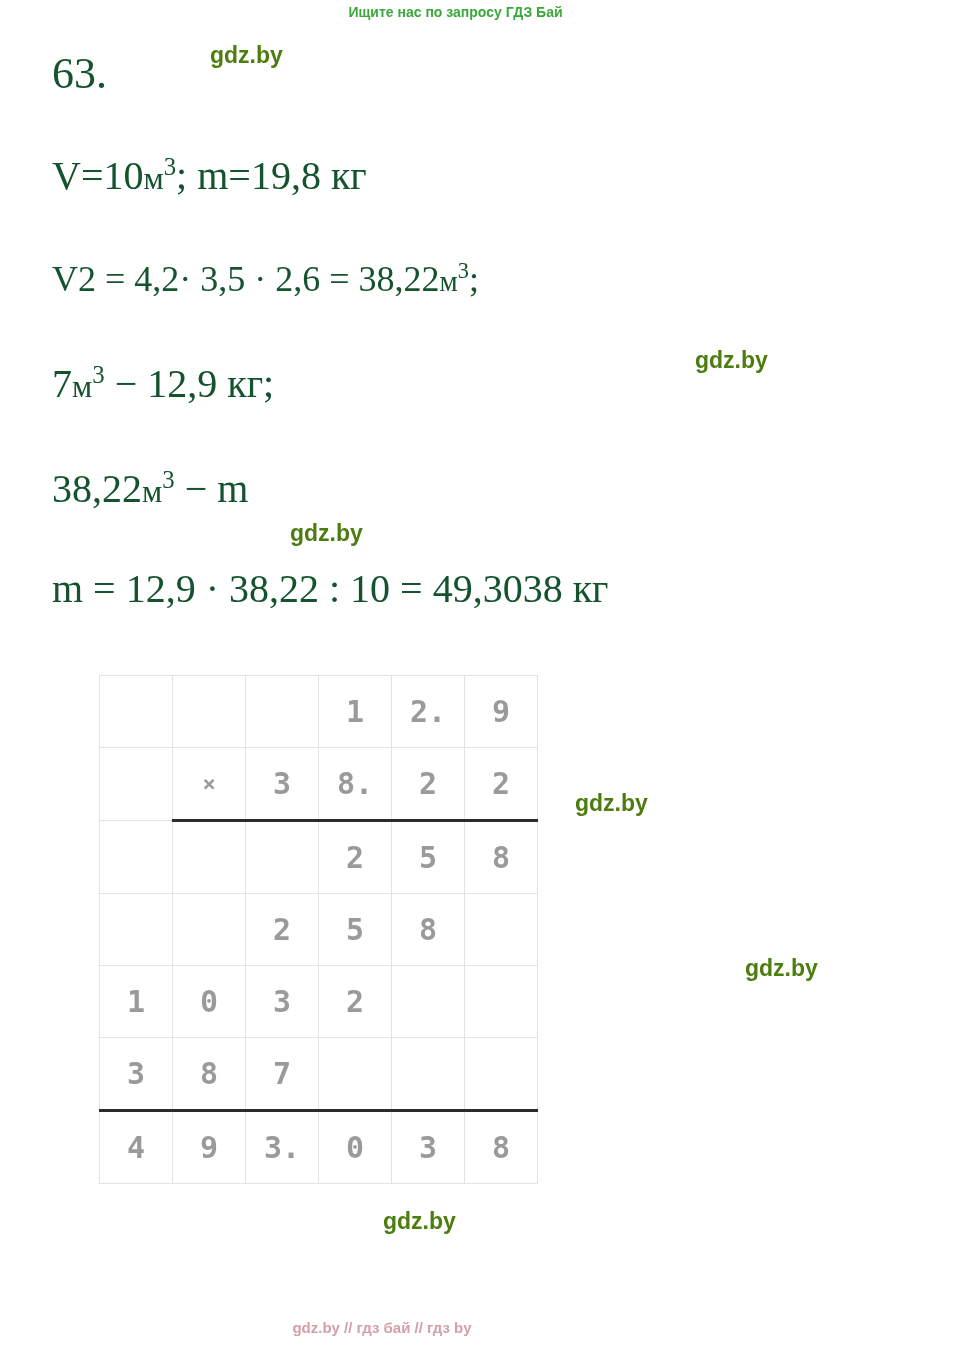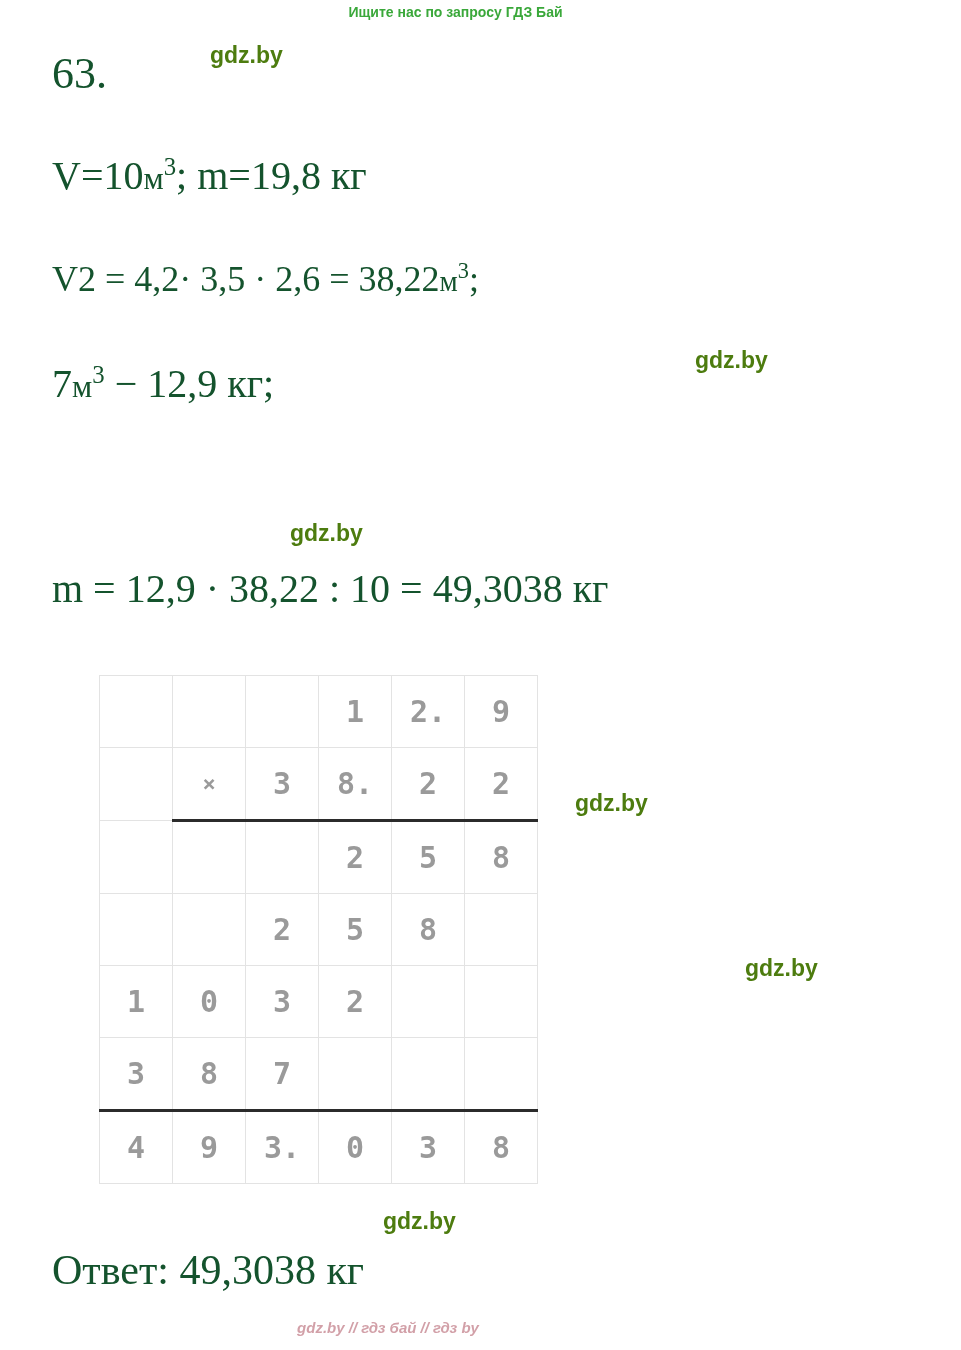--- a/index.html
+++ b/index.html
@@ -87,28 +87,27 @@
   
   tr.rule-after-2 td.bar,
   tr.rule-before-total td.bar {
     border-top: 3px solid #2b2b2b;
   }
   .bar-row td { position: relative; }
 
   .footer {
     position: absolute;
     bottom: 14px;
-    left: 6px;
+    left: 0;
     width: 764px;
     text-align: center;
     color: #d2a0a8;
     font-family: "Liberation Sans", sans-serif;
     font-size: 15px;
     font-weight: bold;
-    font-style: italic;
   }
 </style>
 </head>
 <body>
 
 <div class="page">
 
   <div class="top-banner">Ищите нас по запросу ГДЗ Бай</div>
 
   <div class="wm" style="left:210px; top:42px;">gdz.by</div>
@@ -125,20 +124,23 @@
   </div>
 
   <div class="line" style="left:52px; top:258px; font-size:36px;">
     <span>V2 = 4,2· 3,5 · 2,6 = 38,22</span><span class="unit">м</span><span class="sup">3</span><span>;</span>
   </div>
 
   <div class="line" style="left:52px; top:360px; font-size:40px;">
     <span>7</span><span class="unit">м</span><span class="sup">3</span><span> − 12,9 кг;</span>
   </div>
 
+  <div class="line" style="left:52px; top:465px; font-size:40px;">
+    <span>38,22</span><span class="unit">м</span><span class="sup">3</span><span> − m</span>
+  </div>
 
   <div class="line" style="left:52px; top:565px; font-size:40px;">m = 12,9 · 38,22 : 10 = 49,3038 кг</div>
 
   <div class="grid-wrap">
     <table class="longmul">
       <tbody>
           <tr class="bar-row">
         <td></td>
         <td></td>
         <td></td>
@@ -191,17 +193,16 @@
         <td class="bar">9</td>
         <td class="bar">3.</td>
         <td class="bar">0</td>
         <td class="bar">3</td>
         <td class="bar">8</td>
       </tr>
     </tbody>
       </table>
   </div>
 
-  <div class="line" style="left:52px; top:1246px; font-size:42px;">Ответ: 49,3038 кг</div>
 
   <div class="footer">gdz.by  //  гдз бай  //  гдз by</div>
 
 </div>
 
 </body></html>

